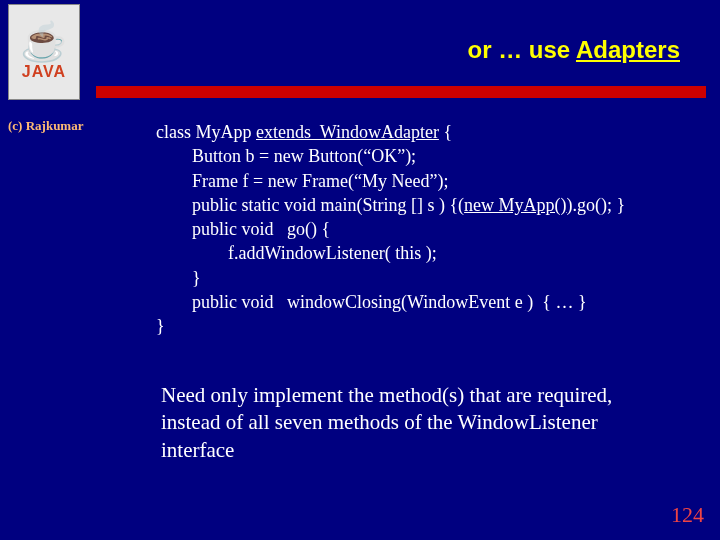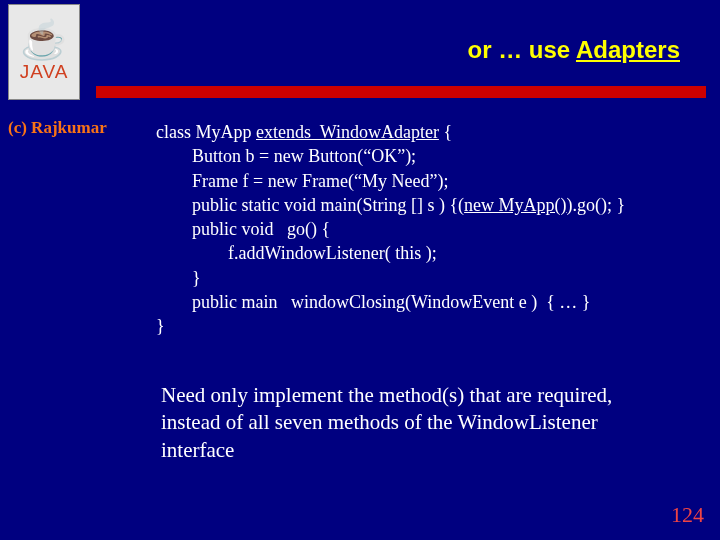--- a/index.html
+++ b/index.html
@@ -24,22 +24,22 @@
     align-items: center;
     justify-content: center;
   }
   .logo-cup {
     font-size: 38px;
     line-height: 1;
     color: #b33a1a;
   }
   .logo-text {
     font-family: Arial, sans-serif;
-    font-weight: normal;
-    font-size: 19px;
+    font-weight: bold;
+    font-size: 16px;
     letter-spacing: 1px;
     color: #d04020;
     margin-top: 2px;
   }
   .title {
     position: absolute;
     top: 36px;
     right: 40px;
     color: #ffff00;
     font-family: "Comic Sans MS", "Arial", sans-serif;
@@ -54,24 +54,24 @@
     top: 86px;
     left: 96px;
     right: 14px;
     height: 12px;
     background: #cc0000;
   }
   .copyright {
     position: absolute;
     top: 118px;
     left: 8px;
-    color: #f97316;
+    color: #fdba74;
     font-family: "Times New Roman", serif;
     font-weight: bold;
-    font-size: 17px;
+    font-size: 13px;
   }
   .code {
     position: absolute;
     top: 120px;
     left: 156px;
     color: #ffffff;
     font-family: "Times New Roman", Times, serif;
     font-size: 18px;
     line-height: 1.35;
     white-space: pre;
@@ -113,18 +113,18 @@
 
 <div class="copyright">(c) Rajkumar</div>
 
 <div class="code"><span>class MyApp </span><span class="u">extends  WindowAdapter</span><span> {</span>
 <span>        Button b = new Button(“OK”);</span>
 <span>        Frame f = new Frame(“My Need”);</span>
 <span>        public static void main(String [] s ) {(</span><span class="u">new MyApp()</span><span>).go(); }</span>
 <span>        public void   go() {</span>
 <span>                f.addWindowListener( this );</span>
 <span>        }</span>
-<span>        public main   windowClosing(WindowEvent e )  { … }</span>
+<span>        public void   windowClosing(WindowEvent e )  { … }</span>
 <span>}</span></div>
 
 <div class="note">Need only implement the method(s) that are required, instead of all seven methods of the WindowListener interface</div>
 
 <div class="pagenum">124</div>
 
 </body></html>

